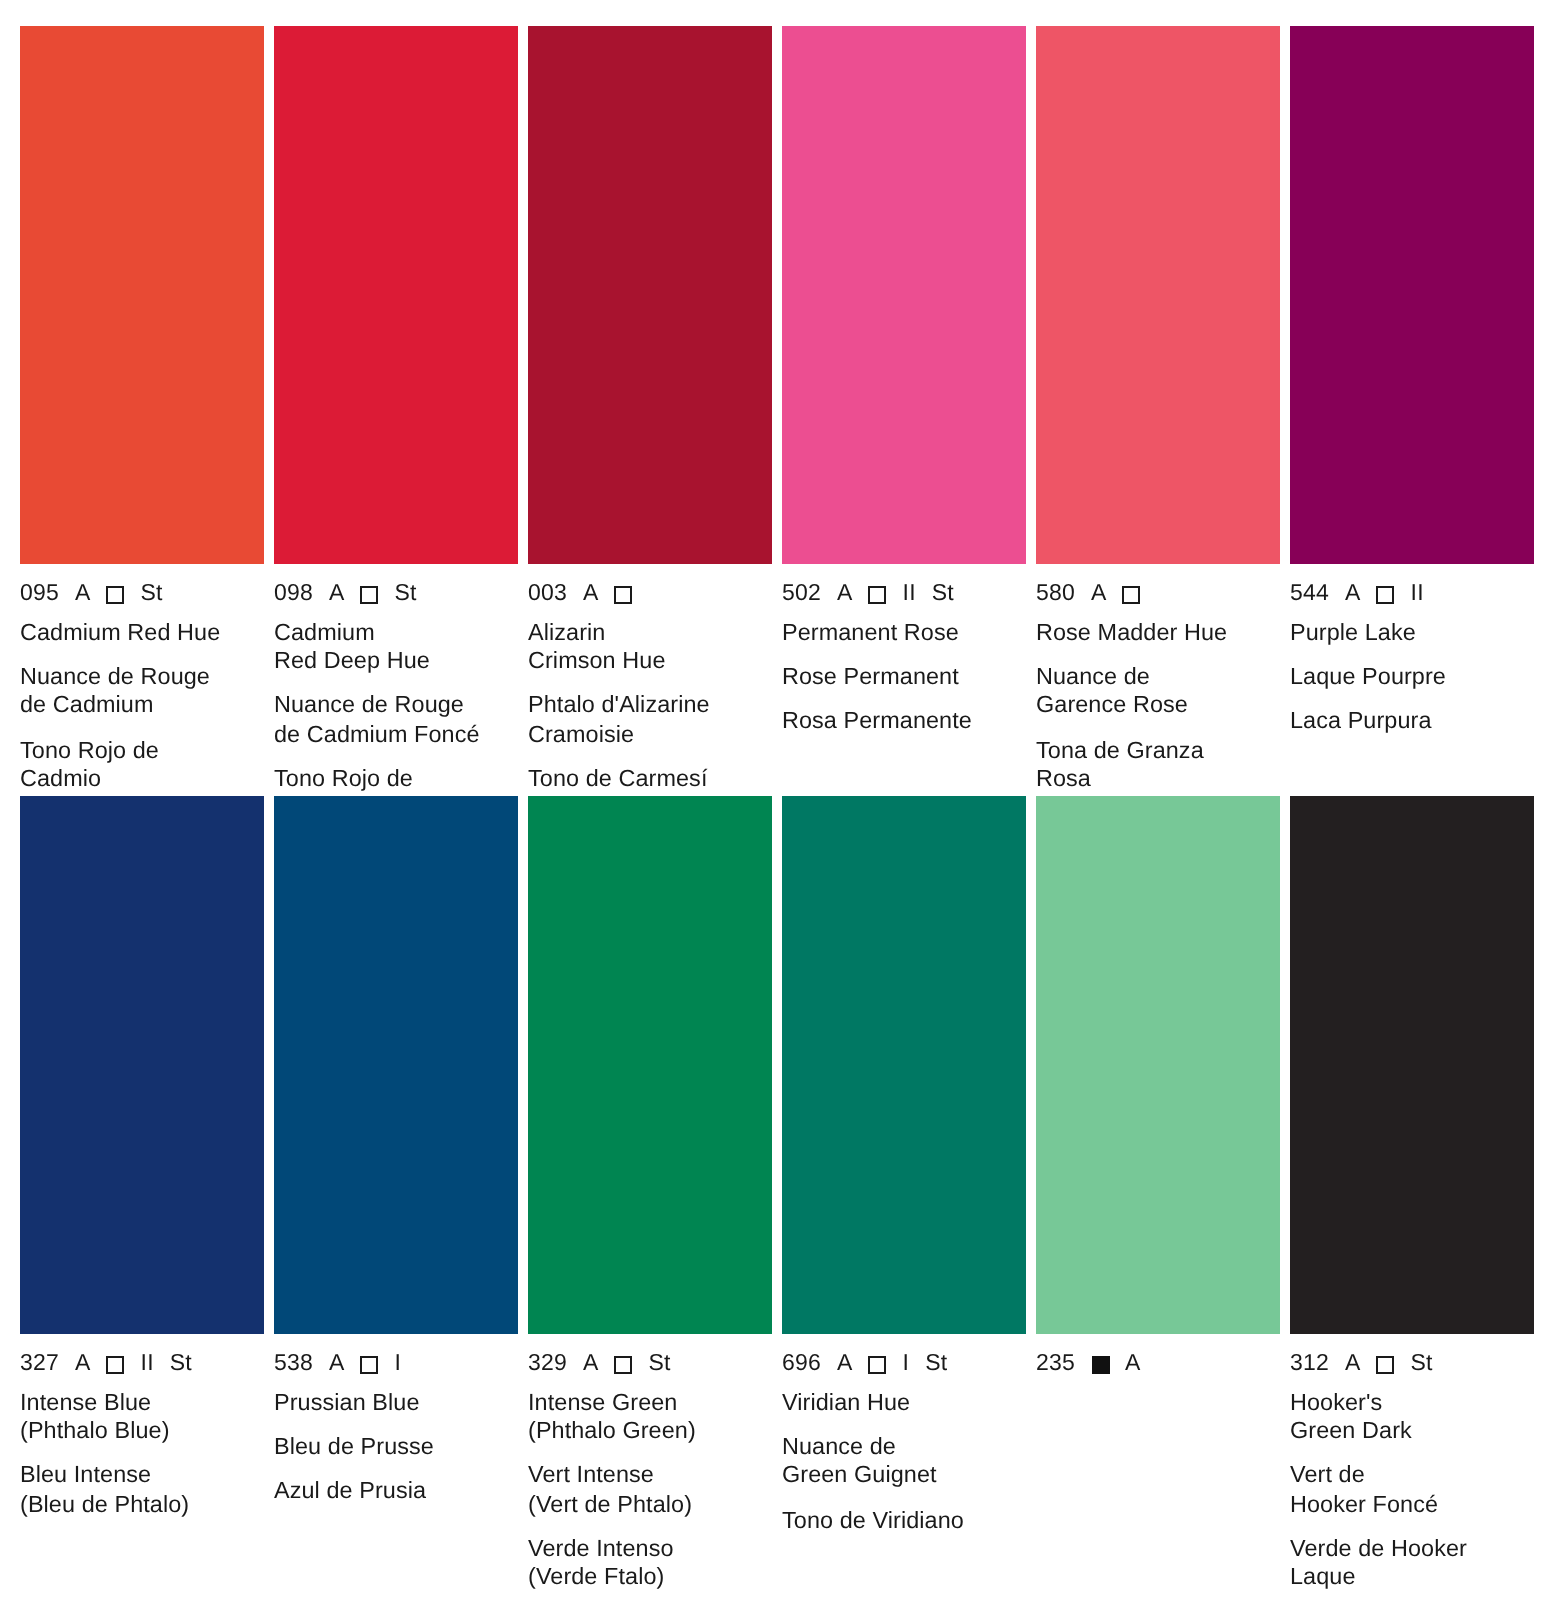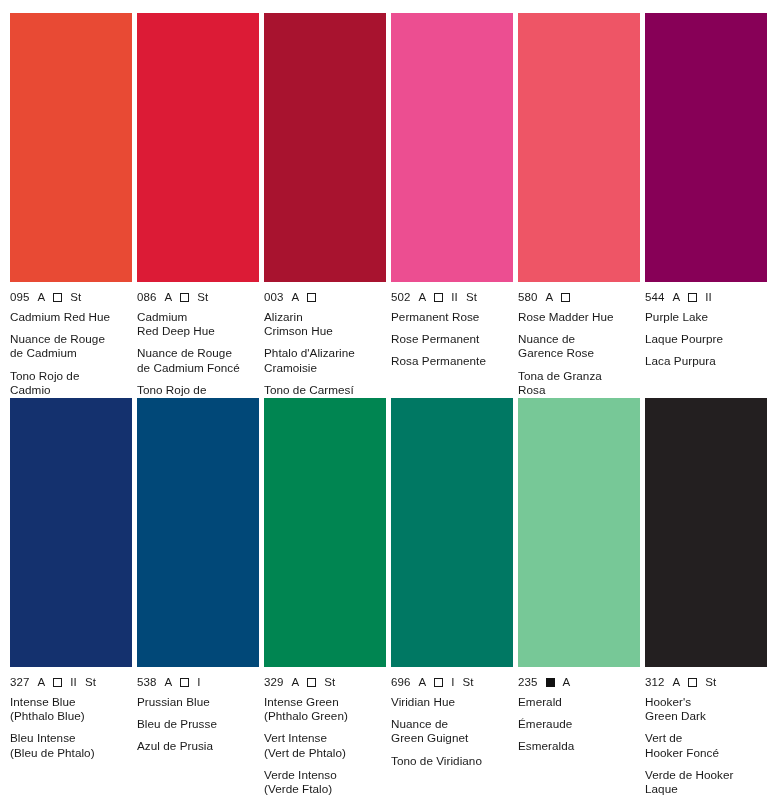--- a/index.html
+++ b/index.html
@@ -109,21 +109,21 @@
               <span class="nline">Tono Rojo de</span>
               <span class="nline">Cadmio</span>
             </div>
           </div>
         </div>
       </div>
       <div class="cell">
         <div class="swatch" style="background: rgb(220, 27, 54);"></div>
         <div class="info">
           <div class="codeline">
-            <span class="code">086</span>
+            <span class="code">098</span>
             <span class="series">A</span>
             <span class="sq"></span>
             <span class="st">St</span>
           </div>
           <div class="names">
             <div class="name-block en">
               <span class="nline">Cadmium</span>
               <span class="nline">Red Deep Hue</span>
             </div>
             <div class="name-block fr">
@@ -325,31 +325,20 @@
         </div>
       </div>
       <div class="cell">
         <div class="swatch" style="background: rgb(119, 200, 151);"></div>
         <div class="info">
           <div class="codeline">
             <span class="code">235</span>
             <span class="sq filled"></span>
             <span class="series">A</span>
           </div>
-          <div class="names">
-            <div class="name-block en">
-              <span class="nline">Emerald</span>
-            </div>
-            <div class="name-block fr">
-              <span class="nline">Émeraude</span>
-            </div>
-            <div class="name-block es">
-              <span class="nline">Esmeralda</span>
-            </div>
-          </div>
         </div>
       </div>
       <div class="cell">
         <div class="swatch" style="background: rgb(35, 31, 32);"></div>
         <div class="info">
           <div class="codeline">
             <span class="code">312</span>
             <span class="series">A</span>
             <span class="sq"></span>
             <span class="st">St</span>

